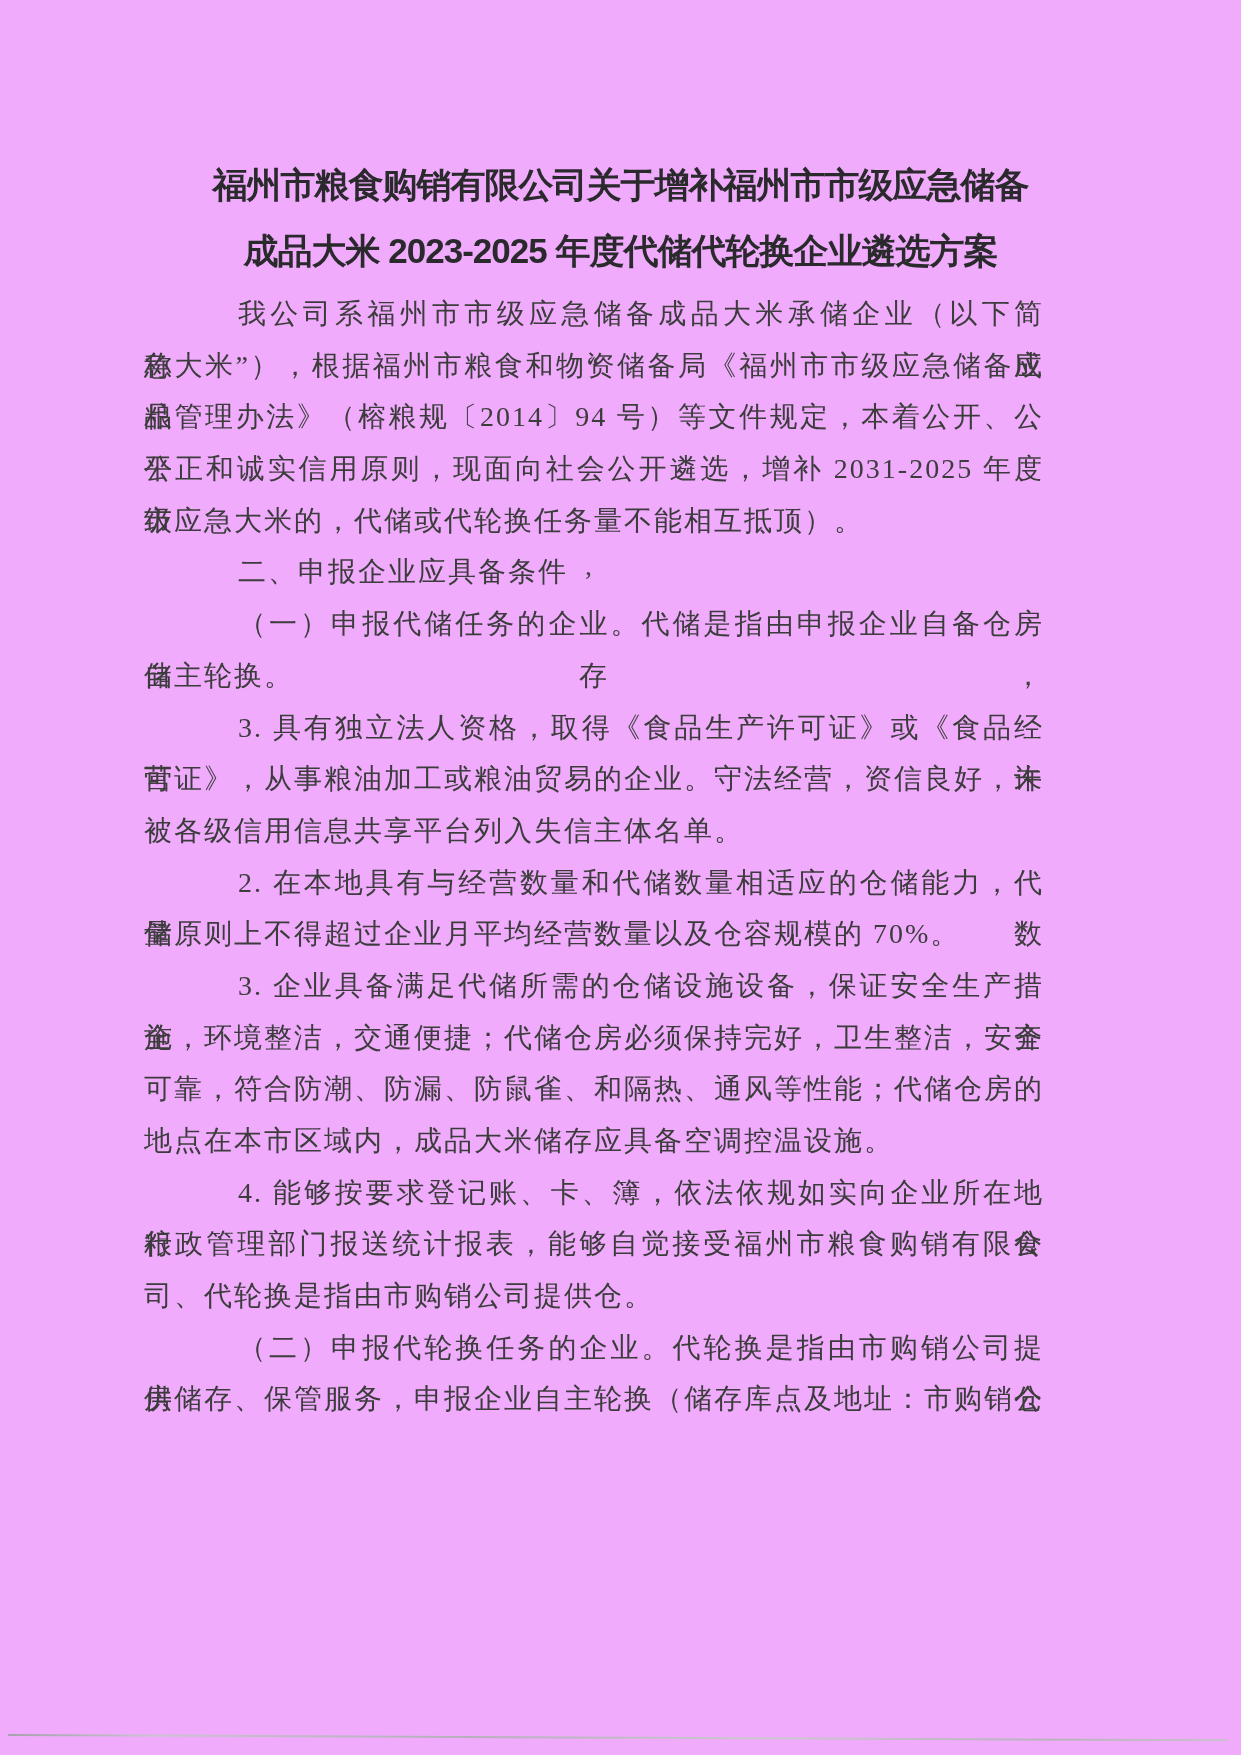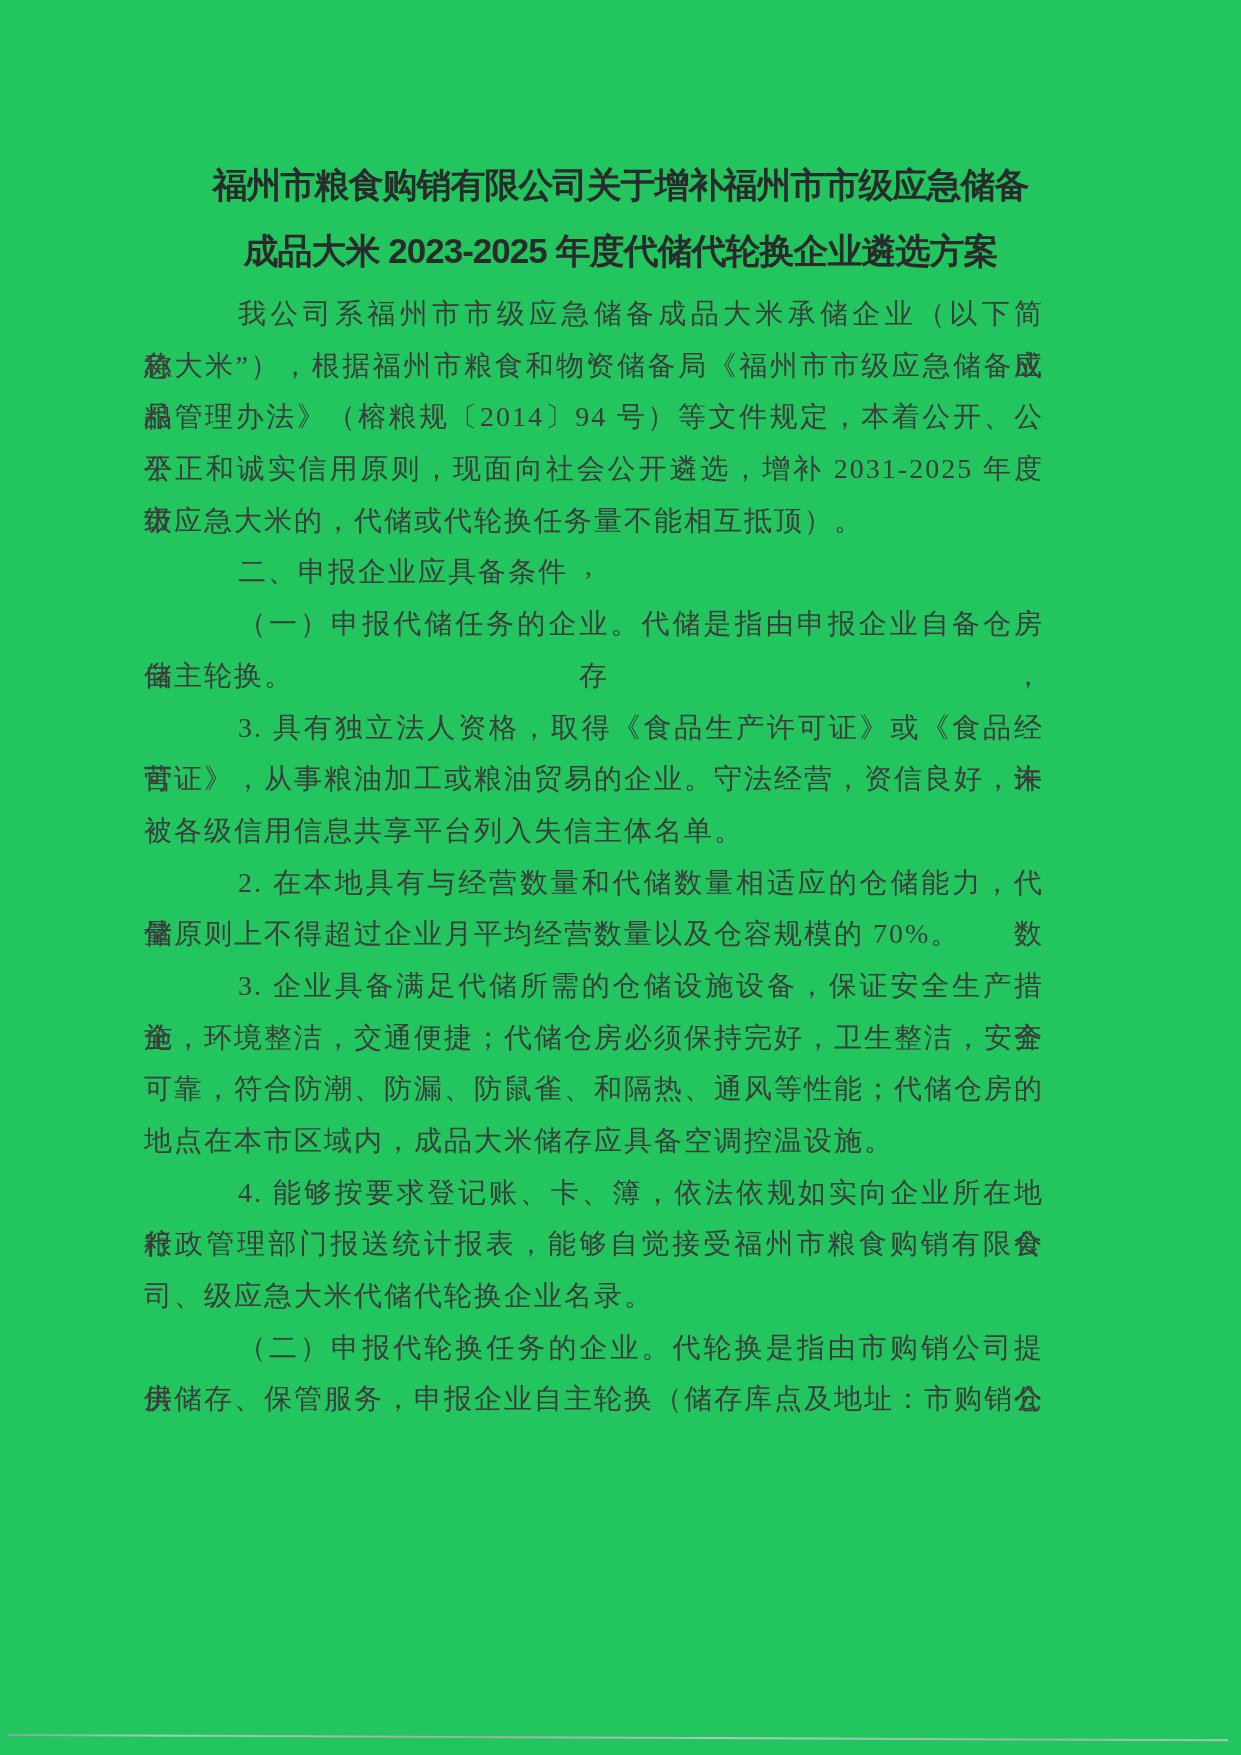--- a/index.html
+++ b/index.html
@@ -4,21 +4,21 @@
 <style>
   html, body {
     margin: 0;
     padding: 0;
     background: #ffffff;
   }
   .page {
     position: relative;
     width: 1241px;
     height: 1755px;
-    background: #22c55e;
+    background: #f0abfc;
     overflow: hidden;
     font-family: "Liberation Serif", "DejaVu Serif", serif;
   }
   .title-block {
     position: absolute;
     top: 152px;
     left: 0;
     width: 1241px;
     text-align: center;
     font-family: "Liberation Sans", "DejaVu Sans", sans-serif;
@@ -96,21 +96,21 @@
       <div class="line just">可证》，从事粮油加工或粮油贸易的企业。守法经营，资信良好，未</div>
       <div class="line">被各级信用信息共享平台列入失信主体名单。</div>
       <div class="line indent just">2. 在本地具有与经营数量和代储数量相适应的仓储能力，代储数</div>
       <div class="line">量原则上不得超过企业月平均经营数量以及仓容规模的 70%。</div>
       <div class="line indent just">3. 企业具备满足代储所需的仓储设施设备，保证安全生产措施齐</div>
       <div class="line just">全，环境整洁，交通便捷；代储仓房必须保持完好，卫生整洁，安全</div>
       <div class="line just">可靠，符合防潮、防漏、防鼠雀、和隔热、通风等性能；代储仓房的</div>
       <div class="line">地点在本市区域内，成品大米储存应具备空调控温设施。</div>
       <div class="line indent just">4. 能够按要求登记账、卡、簿，依法依规如实向企业所在地粮食</div>
       <div class="line just">行政管理部门报送统计报表，能够自觉接受福州市粮食购销有限公</div>
-      <div class="line">司、级应急大米代储代轮换企业名录。</div>
+      <div class="line">司、代轮换是指由市购销公司提供仓。</div>
       <div class="line indent just">（二）申报代轮换任务的企业。代轮换是指由市购销公司提供仓</div>
       <div class="line just">房储存、保管服务，申报企业自主轮换（储存库点及地址：市购销公</div>
     </div>
 
   <span class="stray-mark">,</span>
 
   <div class="scan-edge-line"></div>
 
 </div>
 

